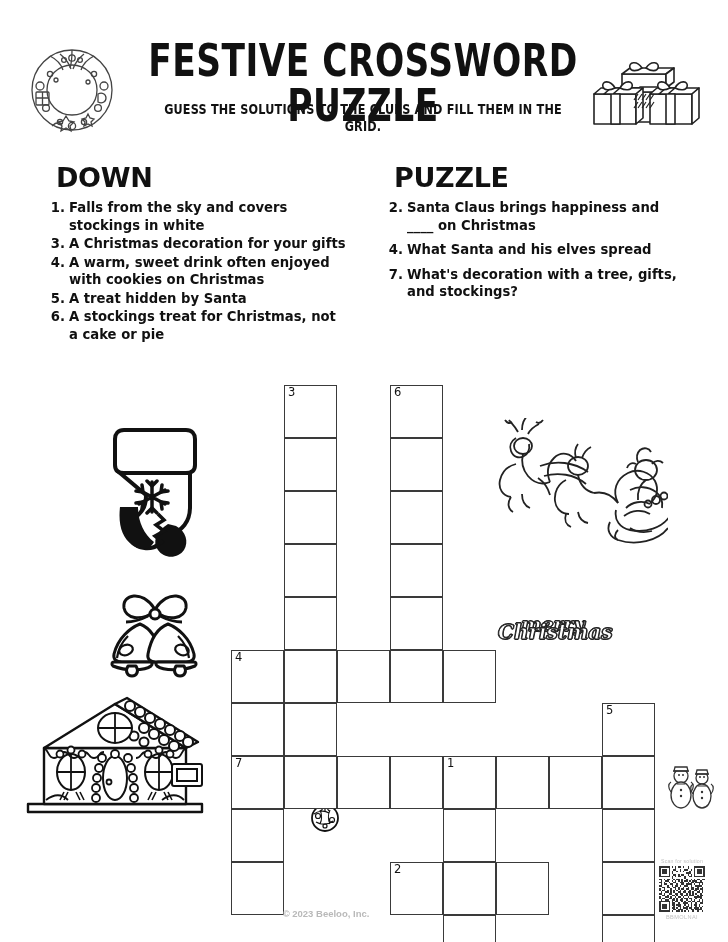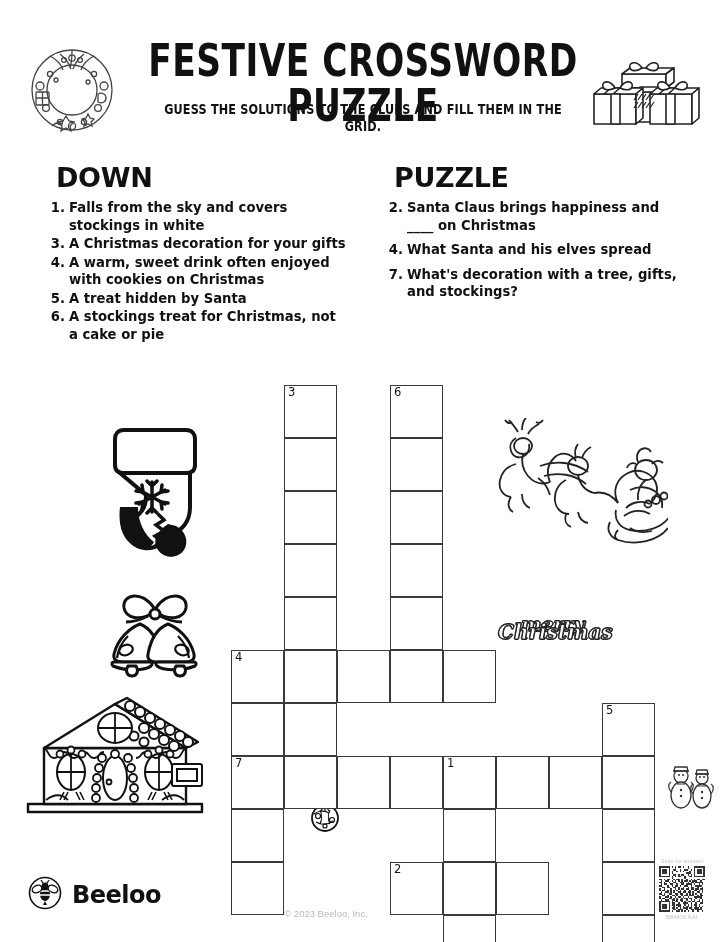--- a/index.html
+++ b/index.html
@@ -53,21 +53,21 @@
              font-family:"DejaVu Serif",serif;font-style:italic;font-weight:700;
              font-size:19px;line-height:21px;color:#fff;
              -webkit-text-stroke:1px #222;text-shadow:
                -1px 0 #222,1px 0 #222,0 -1px #222,0 1px #222;}
 
   
   .logo{position:absolute;left:28px;top:876px;display:flex;align-items:center;gap:10px;}
   .logo-name{font-family:"DejaVu Sans",sans-serif;font-weight:700;font-size:24px;
              letter-spacing:-.5px;color:#111;}
   .copyright{position:absolute;left:0;top:908px;width:652px;text-align:center;
-             font-size:9.5px;color:#b9b9b9;font-family:"Liberation Sans",sans-serif;}
+             font-size:9.5px;color:#b9b9b9;font-family:"Liberation Sans",sans-serif;font-weight:bold;}
   .qr-box{position:absolute;left:648px;top:858px;width:68px;text-align:center;}
   .qr-cap{font-size:5.2px;color:#c2c2c2;letter-spacing:.2px;margin-bottom:2px;}
   .qr-code{width:46px;height:46px;margin:0 auto;}
   .qr-id{font-size:5.6px;color:#c2c2c2;letter-spacing:.4px;margin-top:2px;}
 </style>
 </head>
 <body>
 
 <div class="page">
 
@@ -419,35 +419,20 @@
       <div class="cell" style="left: 390px; top: 862px; width: 53px; height: 53px;">
         <span class="n">2</span>
       </div>
       <div class="cell" style="left: 443px; top: 862px; width: 53px; height: 53px;"></div>
       <div class="cell" style="left: 496px; top: 862px; width: 53px; height: 53px;"></div>
       <div class="cell" style="left: 602px; top: 862px; width: 53px; height: 53px;"></div>
       <div class="cell" style="left: 443px; top: 915px; width: 53px; height: 53px;"></div>
       <div class="cell" style="left: 602px; top: 915px; width: 53px; height: 53px;"></div>
     </div>
 
-  <div class="logo">
-    <span>
-      <svg viewBox="0 0 34 34" width="34" height="34">
-        <circle cx="17" cy="17" r="15.5" fill="#fff" stroke="#111" stroke-width="1.6"></circle>
-        <ellipse cx="17" cy="18" rx="5" ry="7" fill="#111"></ellipse>
-        <path d="M12 15h10M12 19h10" stroke="#fff" stroke-width="1.4"></path>
-        <ellipse cx="9" cy="13" rx="5" ry="3.5" fill="#fff" stroke="#111" stroke-width="1.4" transform="rotate(-25 9 13)"></ellipse>
-        <ellipse cx="25" cy="13" rx="5" ry="3.5" fill="#fff" stroke="#111" stroke-width="1.4" transform="rotate(25 25 13)"></ellipse>
-        <circle cx="17" cy="10" r="3.4" fill="#111"></circle>
-        <path d="M15 7l-2-3M19 7l2-3" stroke="#111" stroke-width="1.3"></path>
-        <path d="M17 25l-2 4h4z" fill="#111"></path>
-      </svg>
-    </span>
-    <span class="logo-name">Beeloo</span>
-  </div>
 
   <div class="copyright">© 2023 Beeloo, Inc.</div>
 
   <div class="qr-box">
     <div class="qr-cap">Scan for solution</div>
     <div class="qr-code">
       <svg viewBox="0 0 29 29" width="46" height="46" shape-rendering="crispEdges">
         <rect width="29" height="29" fill="#fff"></rect>
         <g fill="#333">
           <path d="M0 0h7v7H0zM1 1v5h5V1zM2 2h3v3H2z"></path>

